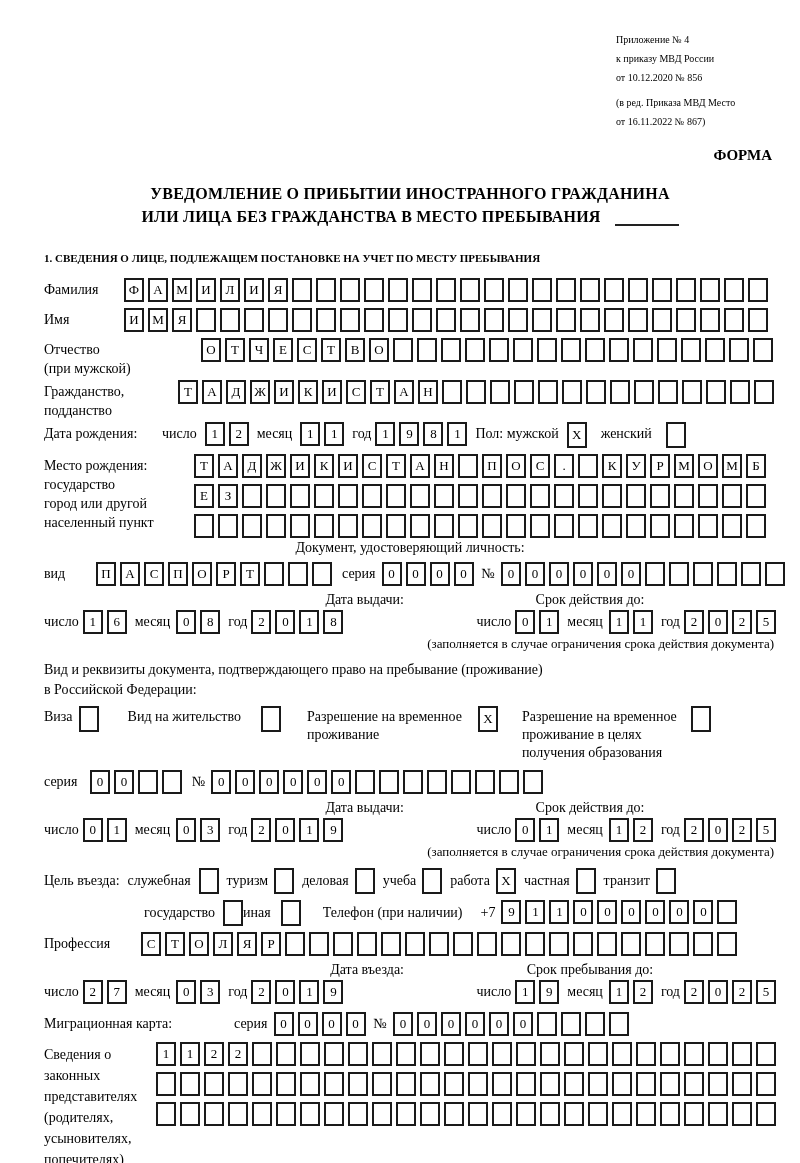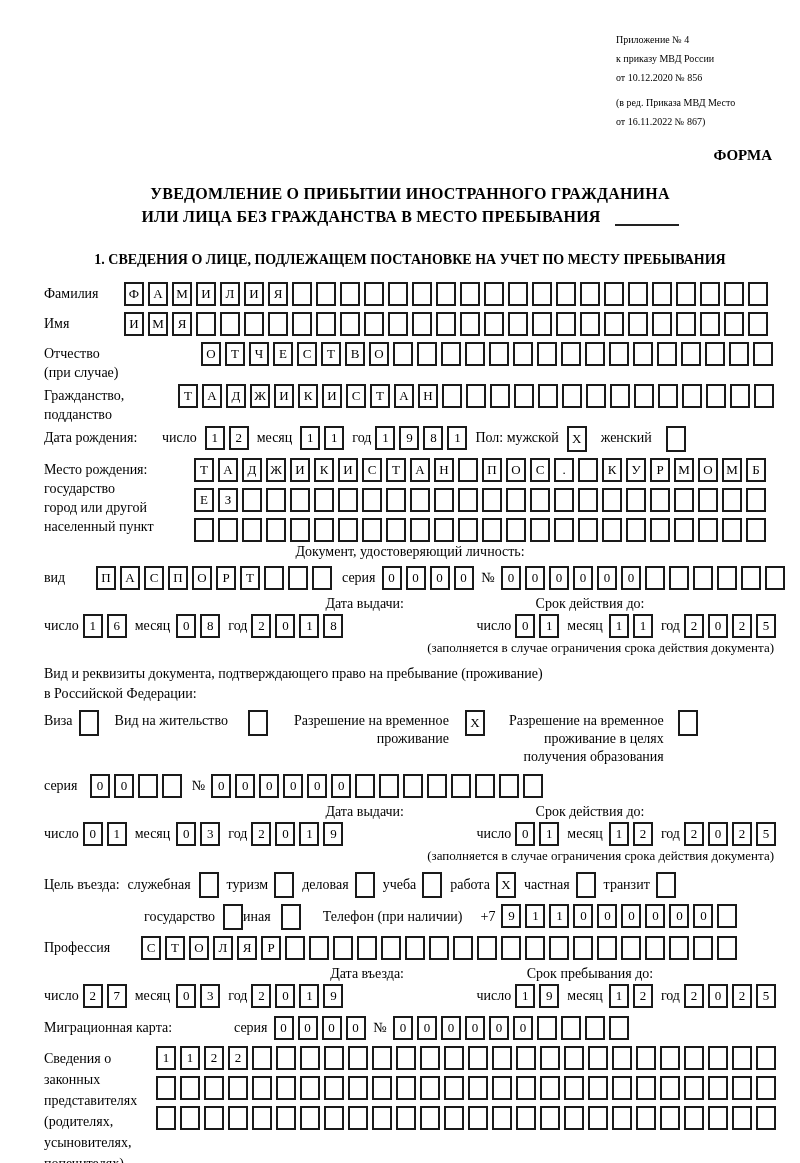--- a/index.html
+++ b/index.html
@@ -12,21 +12,21 @@
   .page { width:800px; height:1163px; padding:30px 24px 8px 44px; overflow:hidden; position:relative; background:#fff; }
 
   
   .hdr { margin-left:572px; font-size:10px; line-height:19px; }
   .hdr .grp2 { margin-top:6px; }
   .forma { text-align:right; font-weight:bold; font-size:15px; margin-top:16px; padding-right:4px; }
 
   
   .title { text-align:center; font-weight:bold; font-size:16px; line-height:23px; margin-top:18px; letter-spacing:.2px; }
   .uline { display:inline-block; width:64px; border-bottom:2px solid #222; margin-left:14px; transform:translateY(4px); }
-  .sec-head { font-weight:bold; font-size:14px; margin-top:24px; margin-bottom:14px;text-align:center; }
+  .sec-head { font-weight:bold; font-size:11px; margin-top:24px; margin-bottom:14px; }
 
   
   .row { display:flex; align-items:flex-start; margin-bottom:6px; flex-wrap:nowrap; }
   .lbl { flex:0 0 auto; padding-top:4px; }
   .lbl2 { line-height:19px; padding-top:2px; }
   .cells { display:flex; gap:4px; flex:0 0 auto; }
   .cell {
     width:20px; height:24px; border:2px solid #1a1a1a; background:#fff;
     display:flex; align-items:center; justify-content:center;
     font-size:13px; flex:0 0 auto;
@@ -39,21 +39,21 @@
   .inline-gap { margin-left:8px; }
   .dates-head { display:flex; font-size:14px; margin-bottom:2px; }
   .dates-head .dh-left { width:360px; text-align:right; }
   .dates-head .dh-right { flex:1; text-align:center; }
   .dates-row { display:flex; justify-content:space-between; margin-bottom:2px; }
   .dgroup { display:flex; align-items:flex-start; }
   .dgroup .lbl { padding-top:4px; }
   .note { font-size:13px; text-align:right; margin-bottom:8px; padding-right:2px; }
   .plain { font-size:14px; line-height:20px; }
   .cbgroup { display:flex; align-items:flex-start; }
-  .cbgroup .cap { text-align:right; line-height:18px; padding-top:2px; }
+  .cbgroup .cap { text-align:left; line-height:18px; padding-top:2px; }
   .purpose { display:flex; align-items:flex-start; }
   .purpose .lbl { padding-top:5px; }
   .legal-note { font-size:13.5px; text-align:center; margin-top:6px; margin-left:110px; }
 </style>
 </head>
 <body>
 
 <div class="page">
 
   <div class="hdr">
@@ -134,21 +134,21 @@
         <span class="cell"></span>
         <span class="cell"></span>
         <span class="cell"></span>
         <span class="cell"></span>
       </div>
   </div>
 
   <div class="row" style="margin-bottom:2px">
     <div class="lbl lbl2" style="width:157px">
       <div>Отчество</div>
-      <div>(при случае)</div>
+      <div>(при мужской)</div>
     </div>
     <div class="cells">
         <span class="cell">О</span>
         <span class="cell">Т</span>
         <span class="cell">Ч</span>
         <span class="cell">Е</span>
         <span class="cell">С</span>
         <span class="cell">Т</span>
         <span class="cell">В</span>
         <span class="cell">О</span>
@@ -412,21 +412,21 @@
   <div class="plain">Вид и реквизиты документа, подтверждающего право на пребывание (проживание)</div>
   <div class="plain" style="margin-bottom:6px">в Российской Федерации:</div>
 
   <div class="row" style="margin-bottom:8px">
     <div class="cbgroup">
       <div class="cap">Виза</div>
       <div class="cells cbx" style="margin-left:6px">
           <span class="cell"></span>
         </div>
     </div>
-    <div class="cbgroup" style="margin-left:16px">
+    <div class="cbgroup" style="margin-left:29px">
       <div class="cap">Вид на жительство</div>
       <div class="cells cbx" style="margin-left:20px">
           <span class="cell"></span>
         </div>
     </div>
     <div class="cbgroup" style="margin-left:26px">
       <div class="cap">
         <div>Разрешение на временное</div>
         <div>проживание</div>
       </div>

